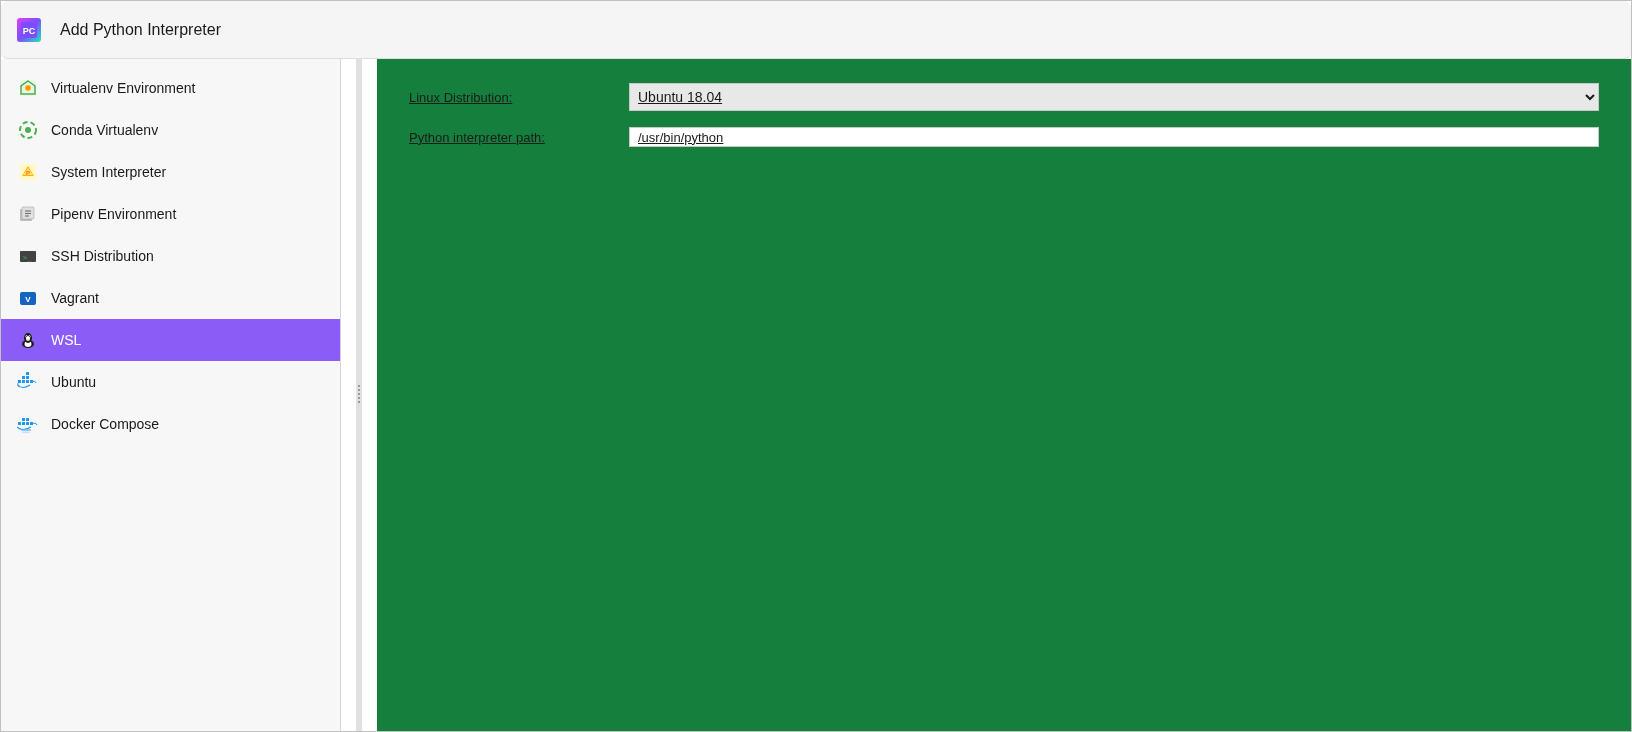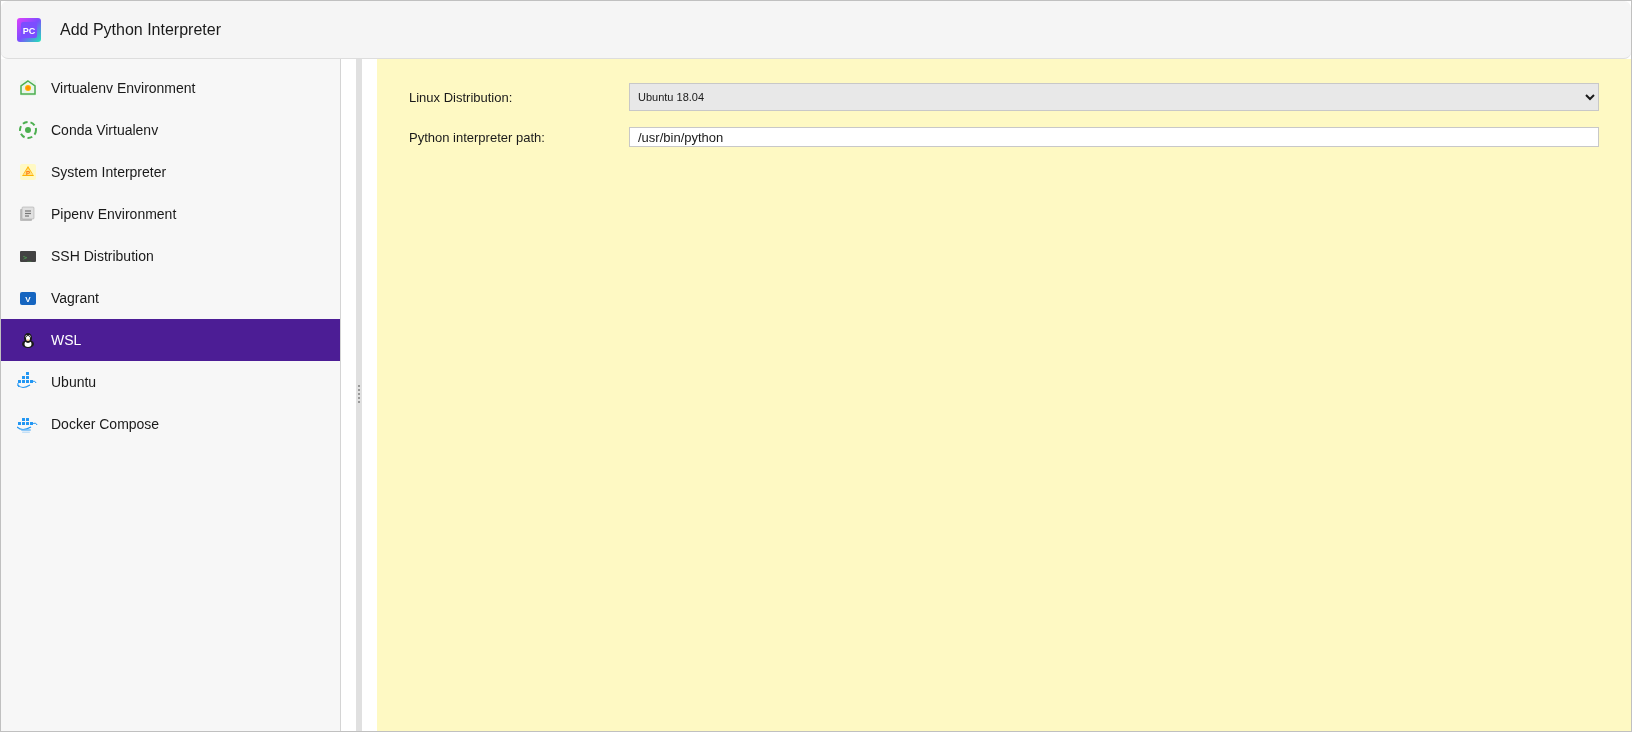--- a/index.html
+++ b/index.html
@@ -60,21 +60,21 @@
     .sidebar-item {
       display: flex;
       align-items: center;
       padding: 10px 16px;
       cursor: pointer;
       gap: 12px;
       height: 42px;
     }
 
     .sidebar-item.active {
-      background: #4c1d95;
+      background: #8b5cf6;
       color: #ffffff;
     }
 
     .sidebar-item .item-icon {
       width: 22px;
       height: 22px;
       display: flex;
       align-items: center;
       justify-content: center;
       flex-shrink: 0;
@@ -100,25 +100,26 @@
     }
 
     .resize-dots {
       width: 2px;
       height: 20px;
       background: repeating-linear-gradient(to bottom, #999 0px, #999 2px, transparent 2px, transparent 4px);
     }
 
     .main-panel {
       flex: 1;
-      background: #fef9c3;
+      background: #15803d;
       padding: 24px 32px;
       display: flex;
       flex-direction: column;
       gap: 0;
+      text-decoration: underline;
     }
 
     .form-row {
       display: flex;
       align-items: center;
       margin-bottom: 16px;
     }
 
     .form-label {
       width: 220px;
@@ -296,21 +297,21 @@
     </div>
 
     <div class="resize-handle">
       <div class="resize-dots"></div>
     </div>
 
     <div class="main-panel">
 
       <div class="form-row">
         <span class="form-label">Linux Distribution:</span>
-        <select class="form-input" style="background:#e8e8e8; border:1px solid #c8c8c8; height:28px; font-size:11px; padding:0 4px;">
+        <select class="form-input" style="background:#e8e8e8; border:1px solid #c8c8c8; height:28px; font-size:14px; padding:0 4px;">
           <option>Ubuntu 18.04</option>
         </select>
       </div>
 
       <div class="form-row">
         <span class="form-label">Python interpreter path:</span>
         <input class="form-input" type="text" style="background: white; border: 1px solid rgb(200, 200, 200);" value="/usr/bin/python">
       </div>
 
     </div>

